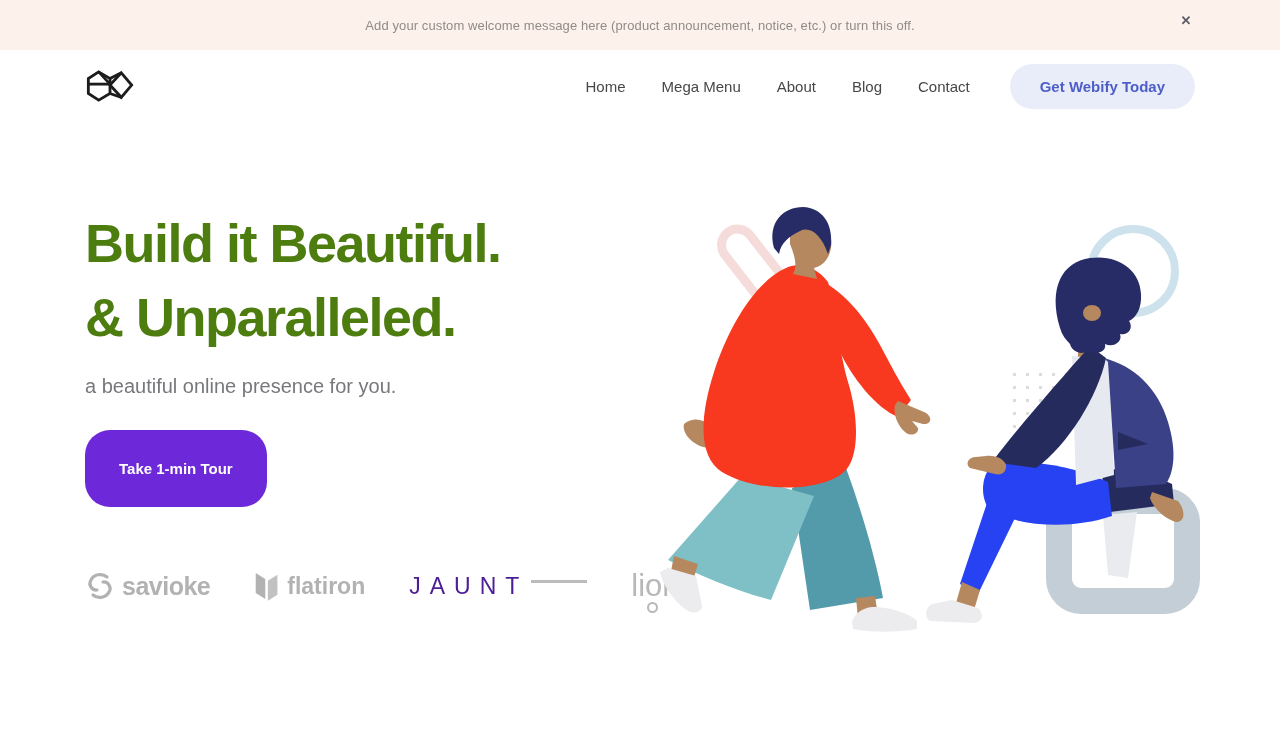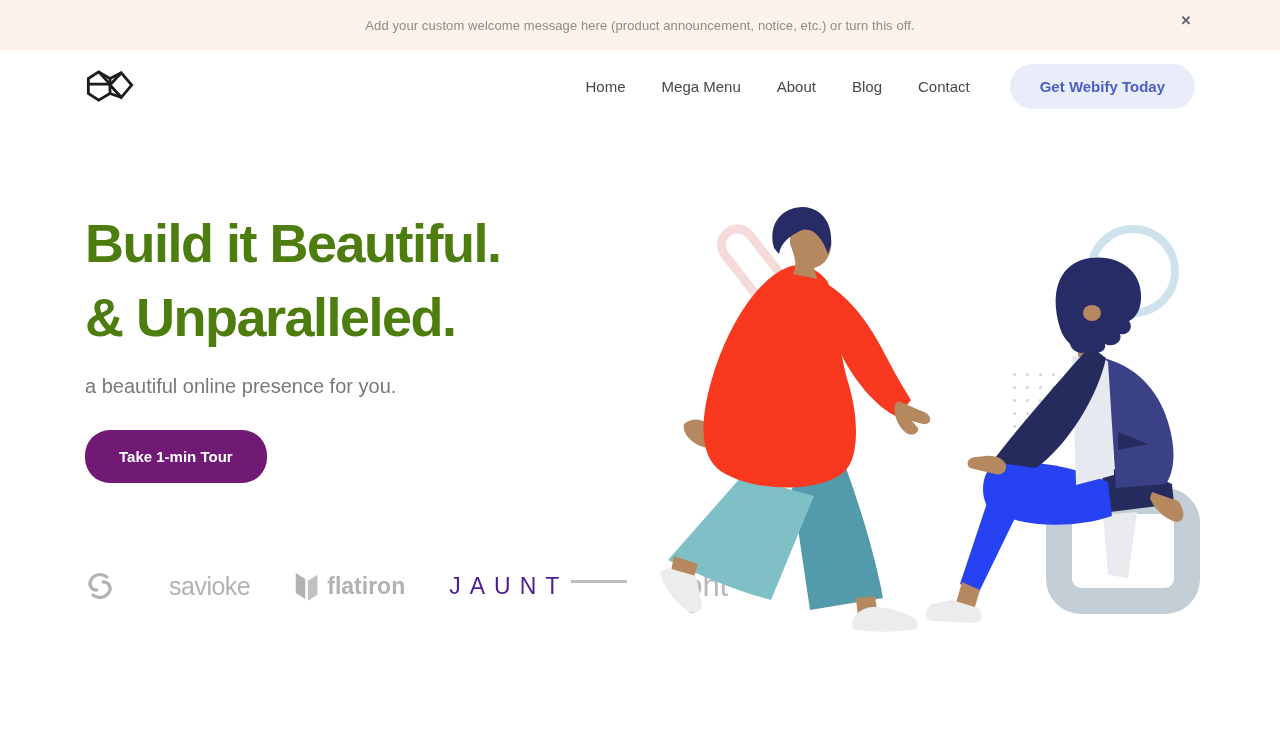--- a/index.html
+++ b/index.html
@@ -23,29 +23,29 @@
   .header-cta { margin-left:40px; background:#e9edf9; color:#4d5ec9;
                 border:none; border-radius:27px; padding:14px 30px;
                 font-size:15px; font-weight:bold; cursor:pointer;
                 font-family:"Liberation Sans", sans-serif; }
 
   
   .hero-text { position:absolute; left:85px; top:206px; width:560px; }
   .hero-h1 { font-size:54px; line-height:74px; font-weight:700;
              letter-spacing:-1.5px; color:#4d7c0f; }
   .hero-sub { margin-top:16px; font-size:20px; line-height:32px; color:#77787c; }
-  .tour-btn { margin-top:28px; background:#701a75; color:#ffffff; border:none;
-              border-radius:25px; padding:18px 34px; font-size:15px; font-weight:bold;
+  .tour-btn { margin-top:28px; background:#6d28d9; color:#ffffff; border:none;
+              border-radius:25px; padding:30px 34px; font-size:15px; font-weight:bold;
               cursor:pointer; font-family:"Liberation Sans", sans-serif; }
 
   
   .clients { position:absolute; left:85px; top:556px; height:60px;
              display:flex; align-items:center; gap:44px; color:#b2b2b2; }
   .client { display:flex; align-items:center; gap:7px; }
-  .client-savioke-text { font-size:25px; font-weight:normal; letter-spacing:-.5px;margin-left:47px; }
+  .client-savioke-text { font-size:25px; font-weight:bold; letter-spacing:-.5px; }
   .client-flatiron-text { font-size:23px; font-weight:bold; }
   .client-jaunt { align-items:flex-start; }
   .client-jaunt-text { font-size:23px; letter-spacing:9px; color:#4c1d95; }
   .jaunt-dash { width:56px; height:3px; background:#bcbcbc; margin:7px 0 0 -4px; }
   .client-light { font-size:31px; color:#b8b8b8; gap:0; }
   .light-o { position:relative; display:inline-block; }
   .light-ring { position:absolute; left:2px; bottom:-9px; width:11px; height:11px;
                 border:2.5px solid #b8b8b8; border-radius:50%; }
 
   

